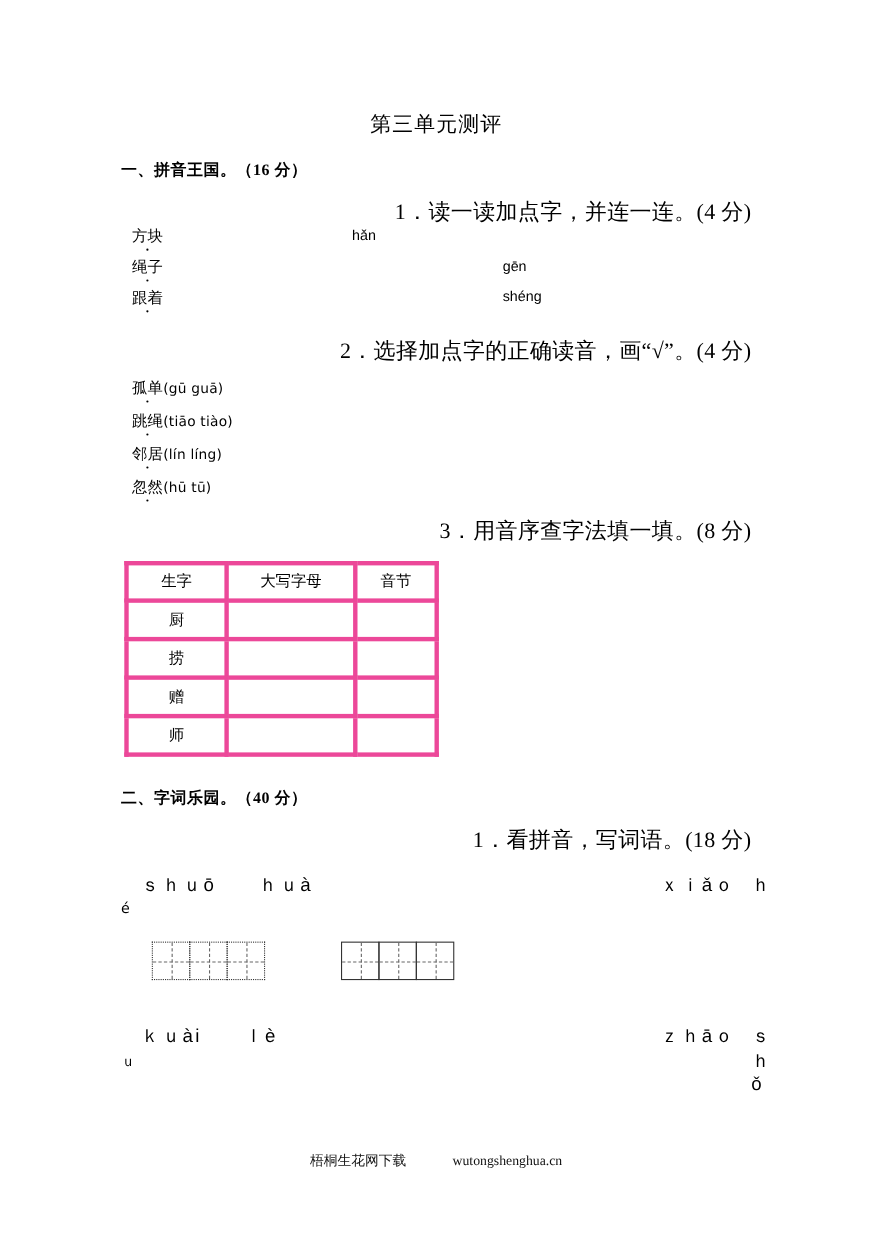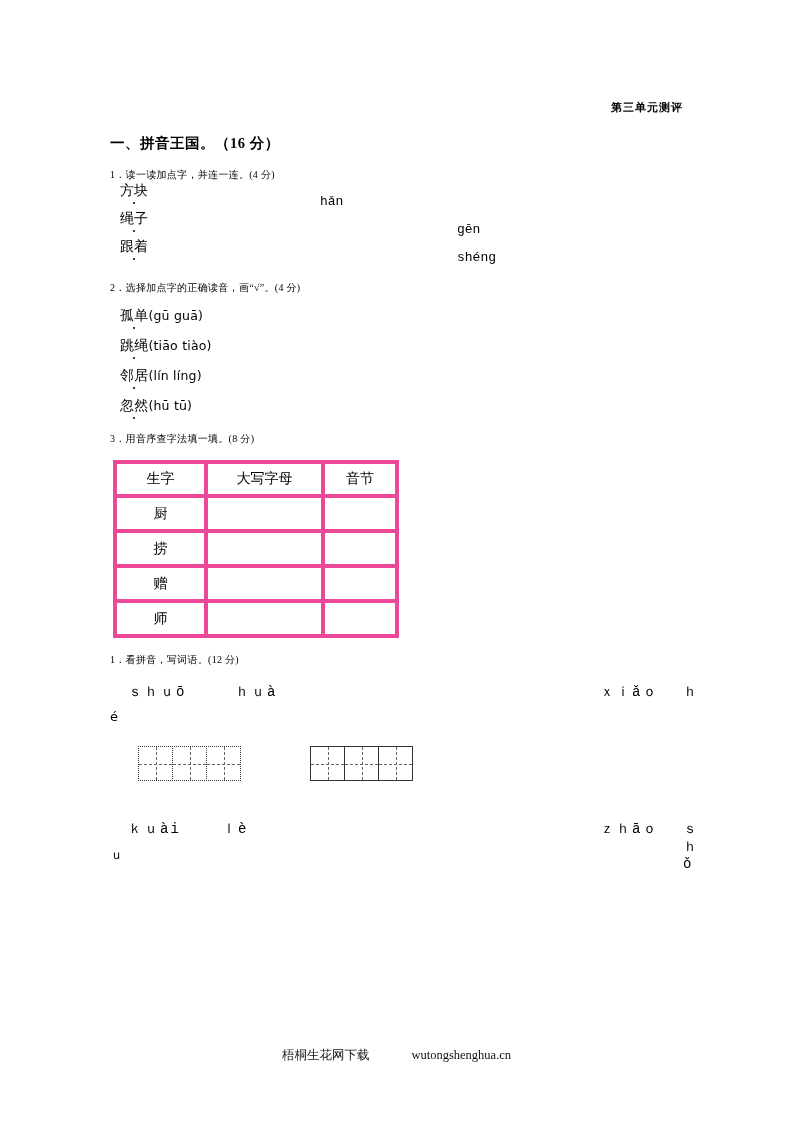--- a/index.html
+++ b/index.html
@@ -16,57 +16,57 @@
     overflow: hidden;
   }
   .page {
     position: relative;
     width: 793px;
     height: 1122px;
     box-sizing: border-box;
     padding: 0 110px;
   }
   .doc-title {
-    text-align: right;
-    font-size: 11px;
-    font-weight: bold;
+    text-align: center;
+    font-size: 19px;
+    font-weight: normal;
     padding-top: 100px;
     letter-spacing: 1px;
   }
   .section-head {
     font-size: 14.5px;
     font-weight: bold;
     margin-top: 19px;
     letter-spacing: 0.5px;
   }
   .section-head .pts {
     font-weight: bold;
   }
   .q-line {
-    font-size: 10px;
+    font-size: 20px;
     margin-top: 15px;
     letter-spacing: 0.3px;
+    text-align: right;
   }
   .match-row {
     position: relative;
     height: 28px;
     font-size: 14px;
     margin-left: 10px;
   }
   .match-left {
     position: absolute;
     left: 0;
     top: 0;
   }
   .match-right {
     position: absolute;
     top: 0;
-    font-family: Liberation Mono, monospace;
+    font-family: Liberation Sans, sans-serif;
     font-size: 13px;
-    margin-top: 12px;
   }
   .dot-under {
     position: relative;
     display: inline-block;
   }
   .dot-under::after {
     content: "";
     position: absolute;
     left: 50%;
     bottom: -4px;
@@ -106,22 +106,22 @@
   table.zi-table td.col2, table.zi-table th.col2 {
     width: 113px;
   }
   table.zi-table td.col3, table.zi-table th.col3 {
     width: 70px;
   }
   .pinyin-line {
     position: relative;
     height: 22px;
     margin-top: 16px;
-    font-family: Liberation Mono, monospace;
-    font-size: 14px;
+    font-family: Liberation Sans, sans-serif;
+    font-size: 17px;
     letter-spacing: 2px;
   }
   .pinyin-line .p-left {
     position: absolute;
     left: 18px;
     top: 0;
   }
   .pinyin-line .p-left2 {
     position: absolute;
     left: 125px;
@@ -260,22 +260,25 @@
       <td class="col3"></td>
     </tr>
     <tr>
       <td>师</td>
       <td class="col2"></td>
       <td class="col3"></td>
     </tr>
   </tbody>
     </table>
 
-
-  <div class="q-line">1．看拼音，写词语。(12 分)</div>
+  <div class="section-head" style="margin-top:28px;">
+    <span>二、字词乐园。</span><span class="pts">（40 分）</span>
+  </div>
+
+  <div class="q-line">1．看拼音，写词语。(18 分)</div>
 
   <div class="pinyin-line">
     <span class="p-left">ｓｈｕō</span>
     <span class="p-left2">ｈｕà</span>
     <span class="p-right">ｘｉǎｏ</span>
     <span class="p-right2">ｈ</span>
   </div>
   <div class="wrap-char">é</div>
 
   <div class="grid-area">

